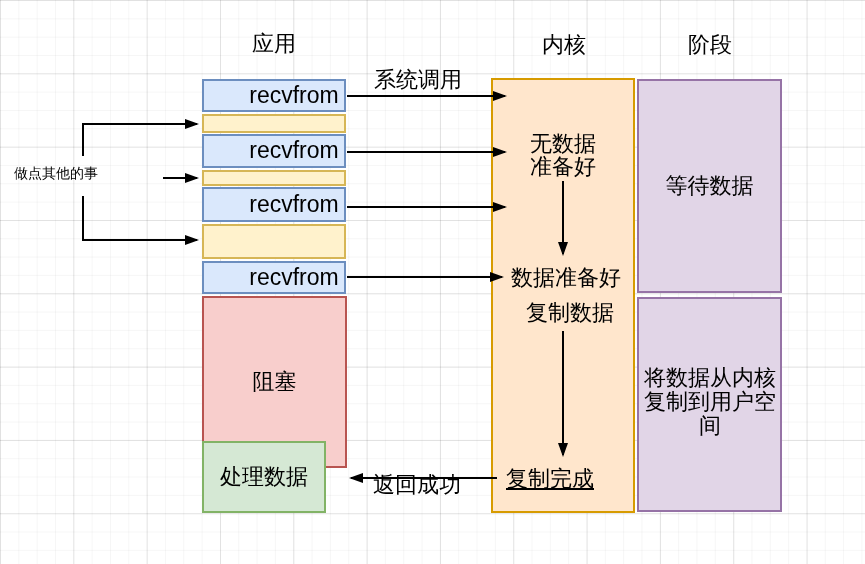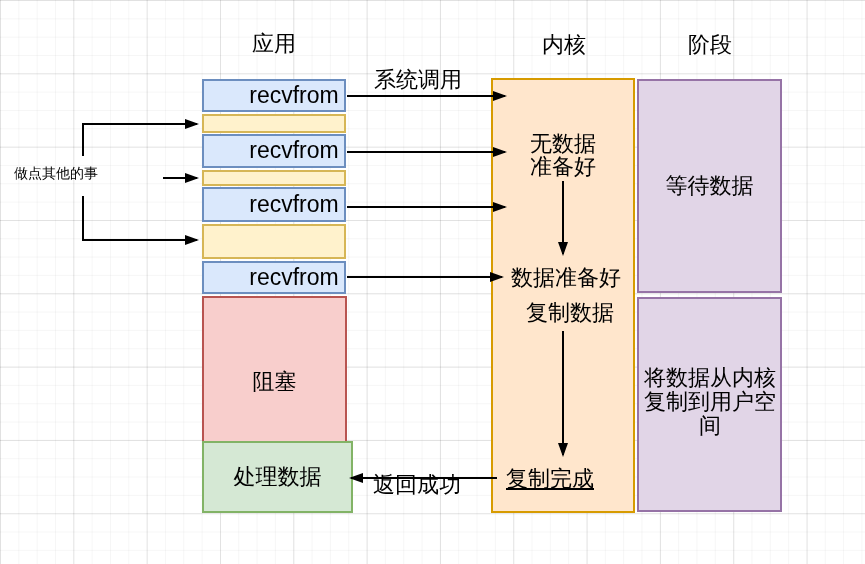--- a/index.html
+++ b/index.html
@@ -64,21 +64,21 @@
   <div class="hdr" style="left:710px;top:30px;">阶段</div>
 
   <div class="box blue recvfrom-box" style="left:202px;top:79px;width:144px;height:33px;">recvfrom</div>
   <div class="box yellow" style="left:202px;top:114px;width:144px;height:19px;"></div>
   <div class="box blue recvfrom-box" style="left:202px;top:134px;width:144px;height:34px;">recvfrom</div>
   <div class="box yellow" style="left:202px;top:170px;width:144px;height:16px;"></div>
   <div class="box blue recvfrom-box" style="left:202px;top:187px;width:144px;height:35px;">recvfrom</div>
   <div class="box yellow" style="left:202px;top:224px;width:144px;height:35px;"></div>
   <div class="box blue recvfrom-box" style="left:202px;top:261px;width:144px;height:33px;">recvfrom</div>
   <div class="box red" style="left:202px;top:296px;width:145px;height:172px;">阻塞</div>
-  <div class="box green" style="left:202px;top:441px;width:151px;height:72px;">处理数据</div>
+  <div class="box green" style="left:202px;top:441px;width:124px;height:72px;">处理数据</div>
 
   <div class="box orange" style="left:491px;top:78px;width:144px;height:435px;"></div>
   <div class="flowtext pre" style="left:563px;top:155px;line-height:23px;">无数据
 准备好</div>
   <div class="flowtext" style="left:566px;top:278px;">数据准备好</div>
   <div class="flowtext" style="left:570px;top:313px;">复制数据</div>
   <div class="flowtext" style="left:550px;top:479px;text-decoration:underline;">复制完成</div>
 
   <div class="box purple" style="left:637px;top:79px;width:145px;height:214px;">等待数据</div>
   <div class="box purple" style="left:637px;top:297px;width:145px;height:215px;"></div>

